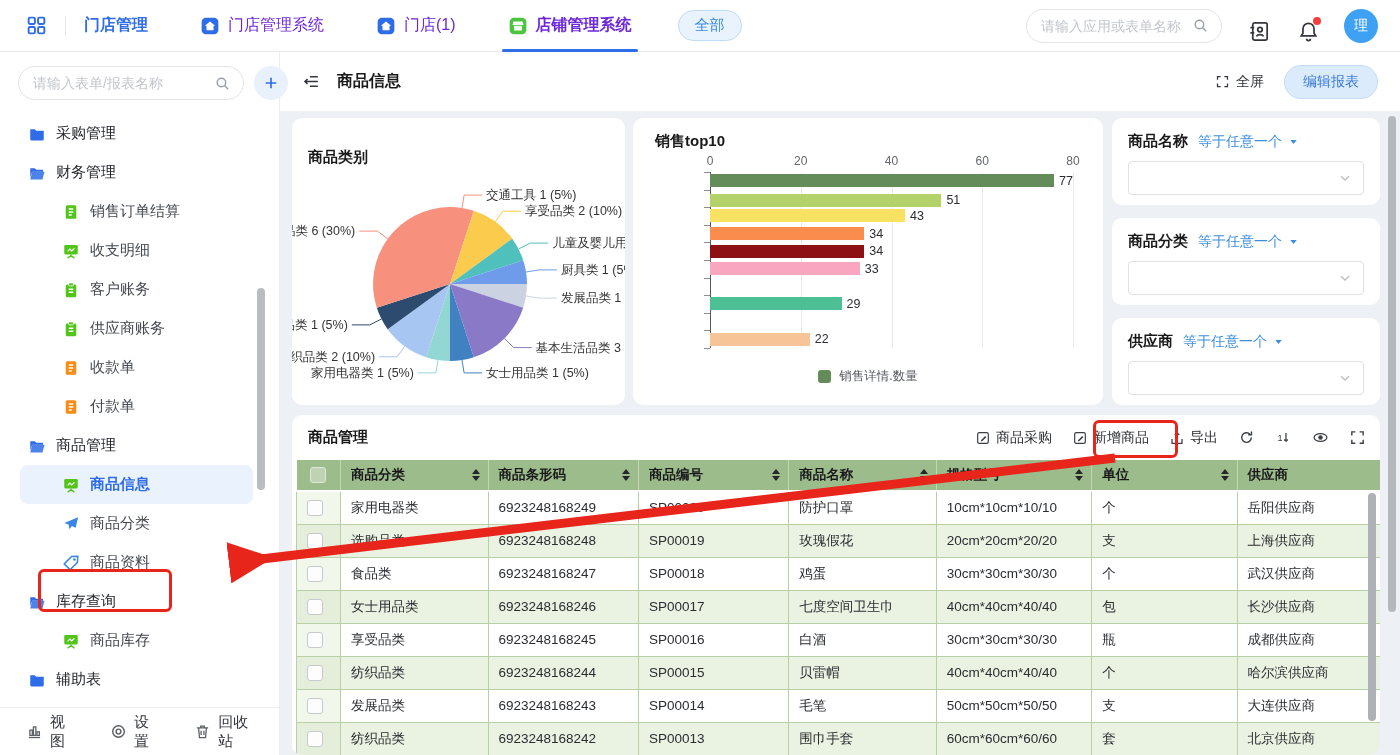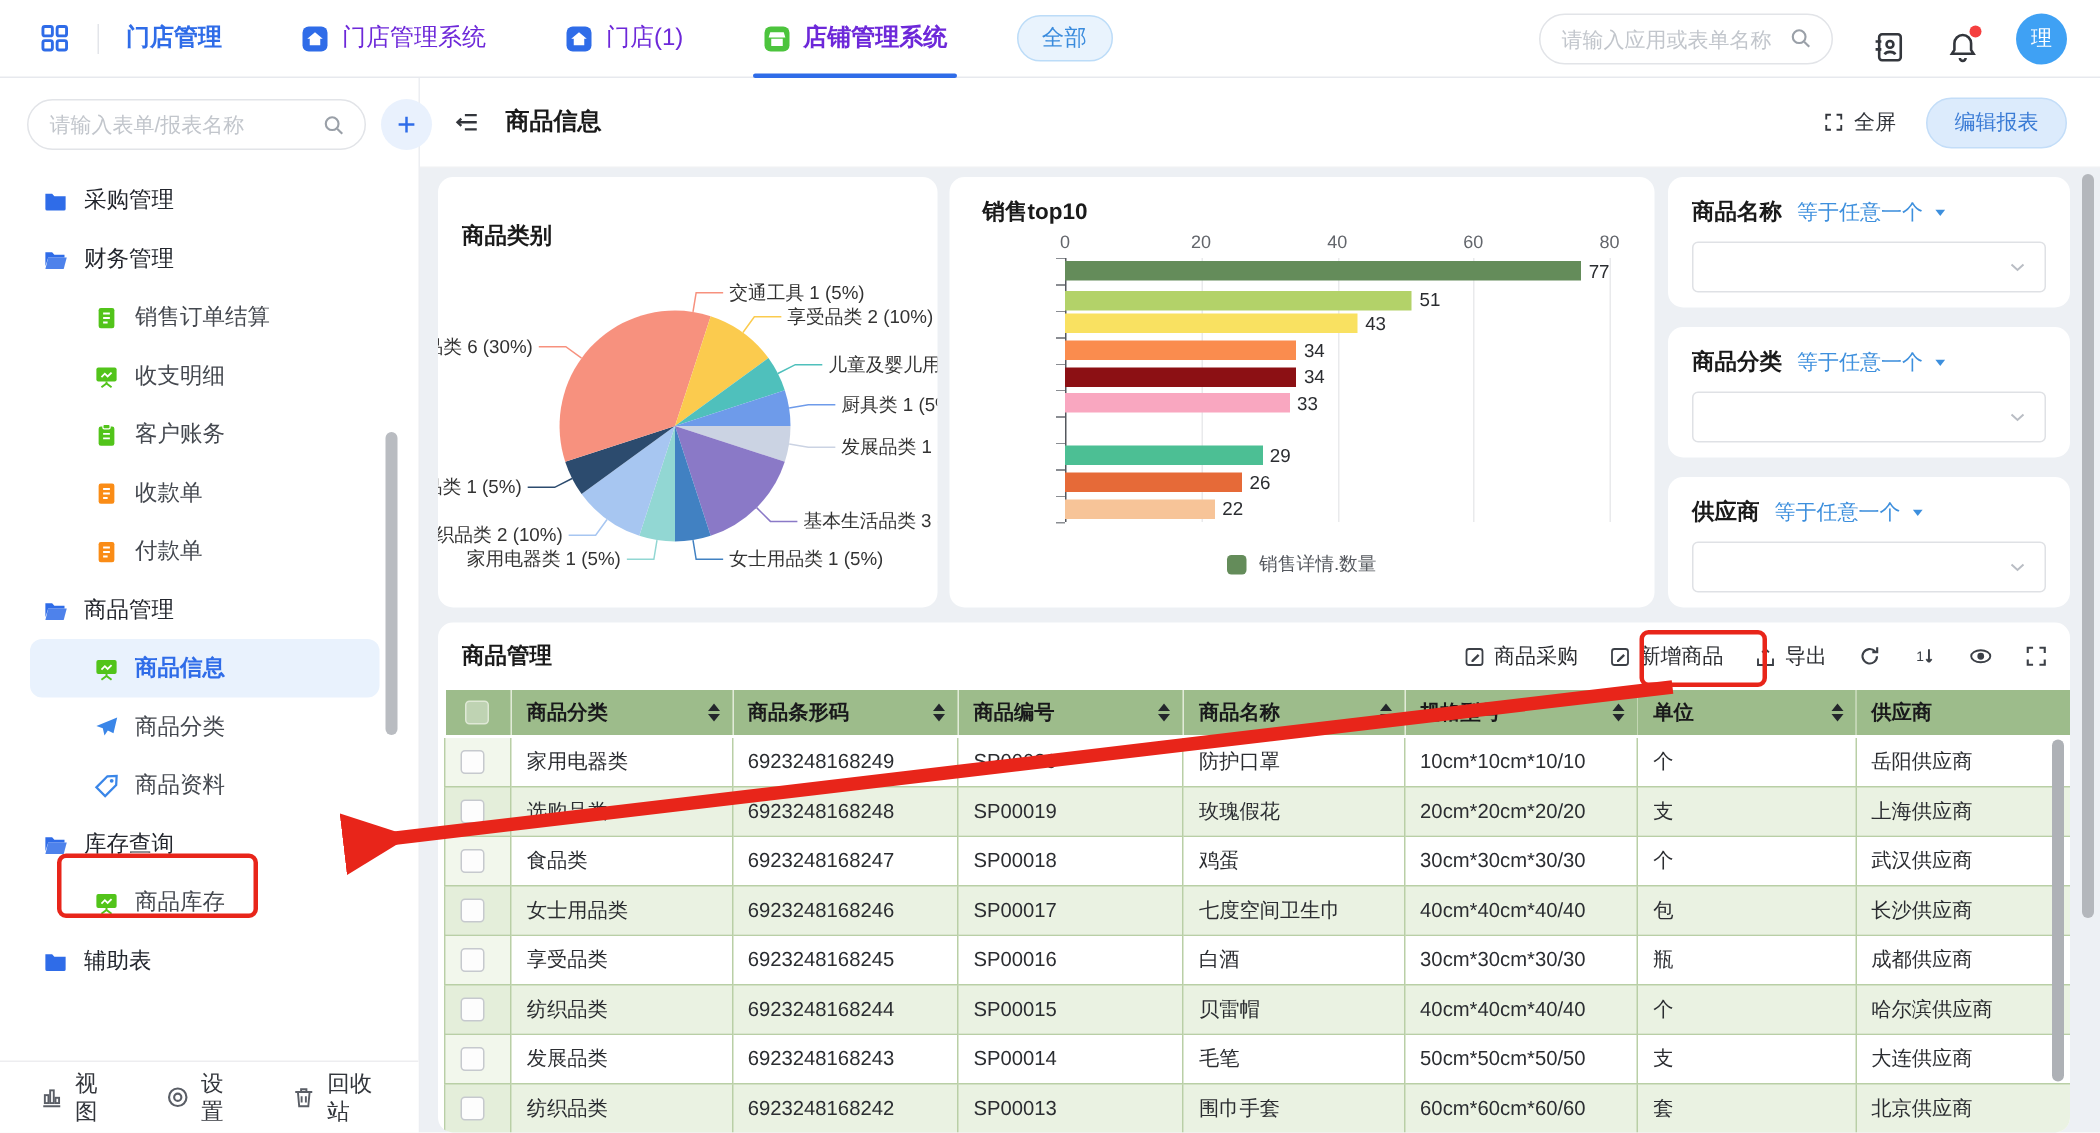--- a/index.html
+++ b/index.html
@@ -240,20 +240,30 @@
         </div>
         <div class="side-item child">
           <span style="display:flex">
             <svg width="18" height="18" viewBox="0 0 24 24" xmlns="http://www.w3.org/2000/svg">
               <rect x="5" y="4.5" width="14" height="17" rx="2" fill="#52c41a"></rect>
               <rect x="8.8" y="2.5" width="6.4" height="4" rx="1.2" fill="#52c41a" stroke="#fff" stroke-width="1.1"></rect>
               <path d="M9 11h6M9 15h6" stroke="#fff" stroke-width="1.7"></path>
             </svg>
           </span>
           <span>客户账务</span>
+        </div>
+        <div class="side-item child">
+          <span style="display:flex">
+            <svg width="18" height="18" viewBox="0 0 24 24" xmlns="http://www.w3.org/2000/svg">
+              <rect x="5" y="4.5" width="14" height="17" rx="2" fill="#52c41a"></rect>
+              <rect x="8.8" y="2.5" width="6.4" height="4" rx="1.2" fill="#52c41a" stroke="#fff" stroke-width="1.1"></rect>
+              <path d="M9 11h6M9 15h6" stroke="#fff" stroke-width="1.7"></path>
+            </svg>
+          </span>
+          <span>供应商账务</span>
         </div>
         <div class="side-item child">
           <span style="display:flex">
             <svg width="18" height="18" viewBox="0 0 24 24" xmlns="http://www.w3.org/2000/svg">
               <rect x="5" y="3" width="14" height="18" rx="2" fill="#fa8c16"></rect>
               <path d="M9 8h6M9 12h6M9 16h4" stroke="#fff" stroke-width="1.7"></path>
             </svg>
           </span>
           <span>收款单</span>
         </div>
@@ -461,24 +471,20 @@
             <span class="bar-val">34</span>
           </div>
           <div class="bar-row" style="top: 88px;">
             <div class="bar-rect" style="width: 41.25%; background: rgb(249, 167, 192);"></div>
             <span class="bar-val">33</span>
           </div>
           <div class="bar-row" style="top: 123.2px;">
             <div class="bar-rect" style="width: 36.25%; background: rgb(76, 191, 148);"></div>
             <span class="bar-val">29</span>
           </div>
-          <div class="bar-row" style="top: 140.8px;">
-            <div class="bar-rect" style="width: 32.5%; background: rgb(230, 106, 56);"></div>
-            <span class="bar-val">26</span>
-          </div>
           <div class="bar-row" style="top: 158.4px;">
             <div class="bar-rect" style="width: 27.5%; background: rgb(247, 196, 152);"></div>
             <span class="bar-val">22</span>
           </div>
         </div>
       <div id="bar-legend">
         <span class="swatch" style="background: rgb(100, 140, 90);"></span>
         <span class="txt">销售详情.数量</span>
       </div>
     </div>

